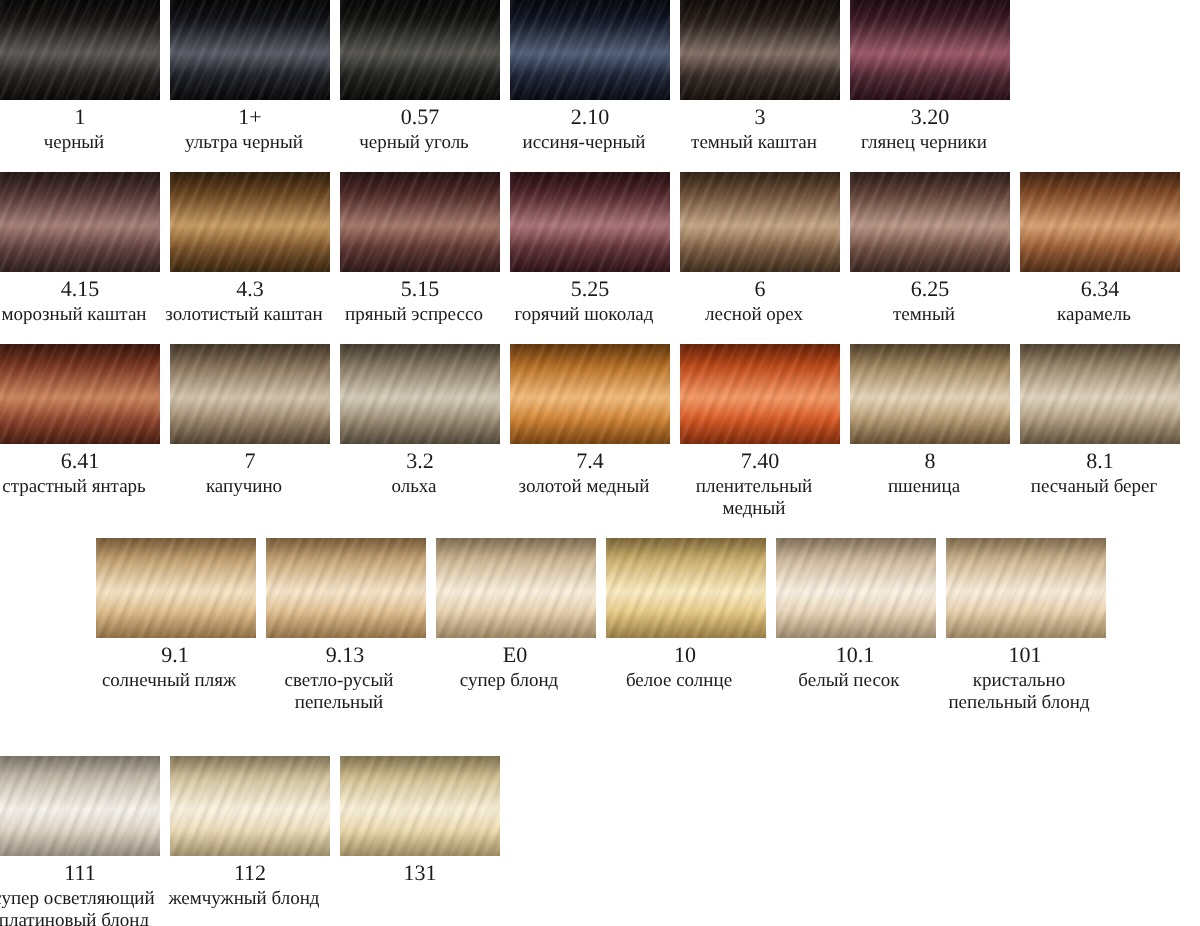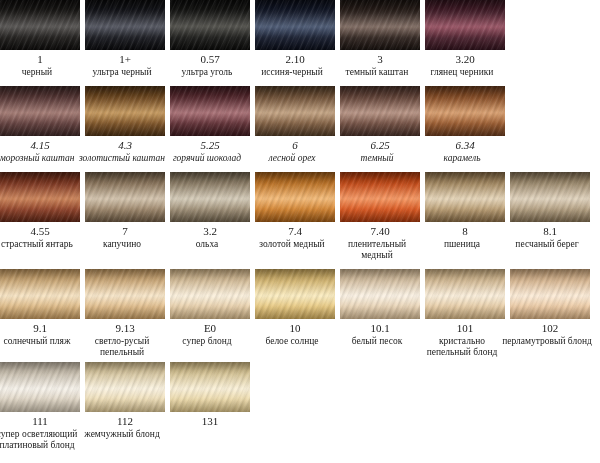--- a/index.html
+++ b/index.html
@@ -114,21 +114,21 @@
         </div>
         <div class="code">1+</div>
         <div class="name">ультра черный</div>
       </div>
       <div class="cell">
         <div class="swatch" style="width: 80px; height: 50px; background: linear-gradient(rgb(8, 8, 7) 0%, rgb(23, 23, 21) 26%, rgb(54, 53, 47) 54%, rgb(23, 23, 21) 76%, rgb(8, 8, 7) 100%);">
           <div class="sheen"></div>
           <div class="strands"></div>
         </div>
         <div class="code">0.57</div>
-        <div class="name">ультра уголь</div>
+        <div class="name">черный уголь</div>
       </div>
       <div class="cell">
         <div class="swatch" style="width: 80px; height: 50px; background: linear-gradient(rgb(7, 10, 20) 0%, rgb(20, 26, 44) 26%, rgb(49, 65, 95) 54%, rgb(20, 26, 44) 76%, rgb(7, 10, 20) 100%);">
           <div class="sheen"></div>
           <div class="strands"></div>
         </div>
         <div class="code">2.10</div>
         <div class="name">иссиня-черный</div>
       </div>
       <div class="cell">
@@ -141,38 +141,46 @@
       </div>
       <div class="cell">
         <div class="swatch" style="width: 80px; height: 50px; background: linear-gradient(rgb(43, 15, 24) 0%, rgb(74, 31, 44) 26%, rgb(138, 58, 77) 54%, rgb(74, 31, 44) 76%, rgb(43, 15, 24) 100%);">
           <div class="sheen"></div>
           <div class="strands"></div>
         </div>
         <div class="code">3.20</div>
         <div class="name">глянец черники</div>
       </div>
     </div>
-    <div class="row" style="margin-bottom: 8px; font-style: italic;">
+    <div class="row" style="margin-bottom: 8px;">
       <div class="cell">
         <div class="swatch" style="width: 80px; height: 50px; background: linear-gradient(rgb(51, 32, 31) 0%, rgb(93, 58, 56) 26%, rgb(150, 103, 95) 54%, rgb(93, 58, 56) 76%, rgb(51, 32, 31) 100%);">
           <div class="sheen"></div>
           <div class="strands"></div>
         </div>
         <div class="code">4.15</div>
         <div class="name">морозный каштан</div>
       </div>
       <div class="cell">
         <div class="swatch" style="width: 80px; height: 50px; background: linear-gradient(rgb(67, 42, 16) 0%, rgb(122, 79, 34) 26%, rgb(189, 138, 70) 54%, rgb(122, 79, 34) 76%, rgb(67, 42, 16) 100%);">
           <div class="sheen"></div>
           <div class="strands"></div>
         </div>
         <div class="code">4.3</div>
         <div class="name">золотистый каштан</div>
       </div>
       <div class="cell">
+        <div class="swatch" style="width: 80px; height: 50px; background: linear-gradient(rgb(50, 26, 24) 0%, rgb(90, 47, 44) 26%, rgb(149, 96, 79) 54%, rgb(90, 47, 44) 76%, rgb(50, 26, 24) 100%);">
+          <div class="sheen"></div>
+          <div class="strands"></div>
+        </div>
+        <div class="code">5.15</div>
+        <div class="name">пряный эспрессо</div>
+      </div>
+      <div class="cell">
         <div class="swatch" style="width: 80px; height: 50px; background: linear-gradient(rgb(51, 20, 24) 0%, rgb(92, 43, 49) 26%, rgb(156, 91, 97) 54%, rgb(92, 43, 49) 76%, rgb(51, 20, 24) 100%);">
           <div class="sheen"></div>
           <div class="strands"></div>
         </div>
         <div class="code">5.25</div>
         <div class="name">горячий шоколад</div>
       </div>
       <div class="cell">
         <div class="swatch" style="width: 80px; height: 50px; background: linear-gradient(rgb(70, 50, 31) 0%, rgb(125, 91, 62) 26%, rgb(187, 150, 112) 54%, rgb(125, 91, 62) 76%, rgb(70, 50, 31) 100%);">
           <div class="sheen"></div>
@@ -197,21 +205,21 @@
         <div class="code">6.34</div>
         <div class="name">карамель</div>
       </div>
     </div>
     <div class="row" style="margin-bottom: 8px;">
       <div class="cell">
         <div class="swatch" style="width: 80px; height: 50px; background: linear-gradient(rgb(81, 31, 16) 0%, rgb(140, 61, 36) 26%, rgb(196, 112, 63) 54%, rgb(140, 61, 36) 76%, rgb(81, 31, 16) 100%);">
           <div class="sheen"></div>
           <div class="strands"></div>
         </div>
-        <div class="code">4.55</div>
+        <div class="code">6.41</div>
         <div class="name">страстный янтарь</div>
       </div>
       <div class="cell">
         <div class="swatch" style="width: 80px; height: 50px; background: linear-gradient(rgb(93, 76, 56) 0%, rgb(154, 131, 103) 26%, rgb(205, 187, 161) 54%, rgb(154, 131, 103) 76%, rgb(93, 76, 56) 100%);">
           <div class="sheen"></div>
           <div class="strands"></div>
         </div>
         <div class="code">7</div>
         <div class="name">капучино</div>
       </div>
@@ -249,21 +257,21 @@
       </div>
       <div class="cell">
         <div class="swatch" style="width: 80px; height: 50px; background: linear-gradient(rgb(111, 94, 69) 0%, rgb(175, 155, 124) 26%, rgb(221, 205, 180) 54%, rgb(175, 155, 124) 76%, rgb(111, 94, 69) 100%);">
           <div class="sheen"></div>
           <div class="strands"></div>
         </div>
         <div class="code">8.1</div>
         <div class="name">песчаный берег</div>
       </div>
     </div>
-    <div class="row" style="margin-bottom: 4px;">
+    <div class="row" style="margin-bottom: 20px; justify-content: center;">
       <div class="cell">
         <div class="swatch" style="width: 80px; height: 50px; background: linear-gradient(rgb(169, 130, 79) 0%, rgb(221, 184, 131) 26%, rgb(246, 224, 187) 54%, rgb(221, 184, 131) 76%, rgb(169, 130, 79) 100%);">
           <div class="sheen"></div>
           <div class="strands"></div>
         </div>
         <div class="code">9.1</div>
         <div class="name">солнечный пляж</div>
       </div>
       <div class="cell">
         <div class="swatch" style="width: 80px; height: 50px; background: linear-gradient(rgb(171, 133, 83) 0%, rgb(224, 187, 136) 26%, rgb(247, 227, 194) 54%, rgb(224, 187, 136) 76%, rgb(171, 133, 83) 100%);">
@@ -297,28 +305,20 @@
         <div class="code">10.1</div>
         <div class="name">белый песок</div>
       </div>
       <div class="cell">
         <div class="swatch" style="width: 80px; height: 50px; background: linear-gradient(rgb(181, 154, 112) 0%, rgb(231, 204, 164) 26%, rgb(249, 236, 214) 54%, rgb(231, 204, 164) 76%, rgb(181, 154, 112) 100%);">
           <div class="sheen"></div>
           <div class="strands"></div>
         </div>
         <div class="code">101</div>
         <div class="name">кристально пепельный блонд</div>
-      </div>
-      <div class="cell">
-        <div class="swatch" style="width: 80px; height: 50px; background: linear-gradient(rgb(184, 149, 109) 0%, rgb(236, 201, 162) 26%, rgb(251, 233, 210) 54%, rgb(236, 201, 162) 76%, rgb(184, 149, 109) 100%);">
-          <div class="sheen"></div>
-          <div class="strands"></div>
-        </div>
-        <div class="code">102</div>
-        <div class="name">перламутровый блонд</div>
       </div>
     </div>
     <div class="row" style="margin-bottom: 0px;">
       <div class="cell">
         <div class="swatch" style="width: 80px; height: 50px; background: linear-gradient(rgb(174, 164, 147) 0%, rgb(222, 212, 195) 26%, rgb(246, 241, 232) 54%, rgb(222, 212, 195) 76%, rgb(174, 164, 147) 100%);">
           <div class="sheen"></div>
           <div class="strands"></div>
         </div>
         <div class="code">111</div>
         <div class="name">супер осветляющий платиновый блонд</div>

